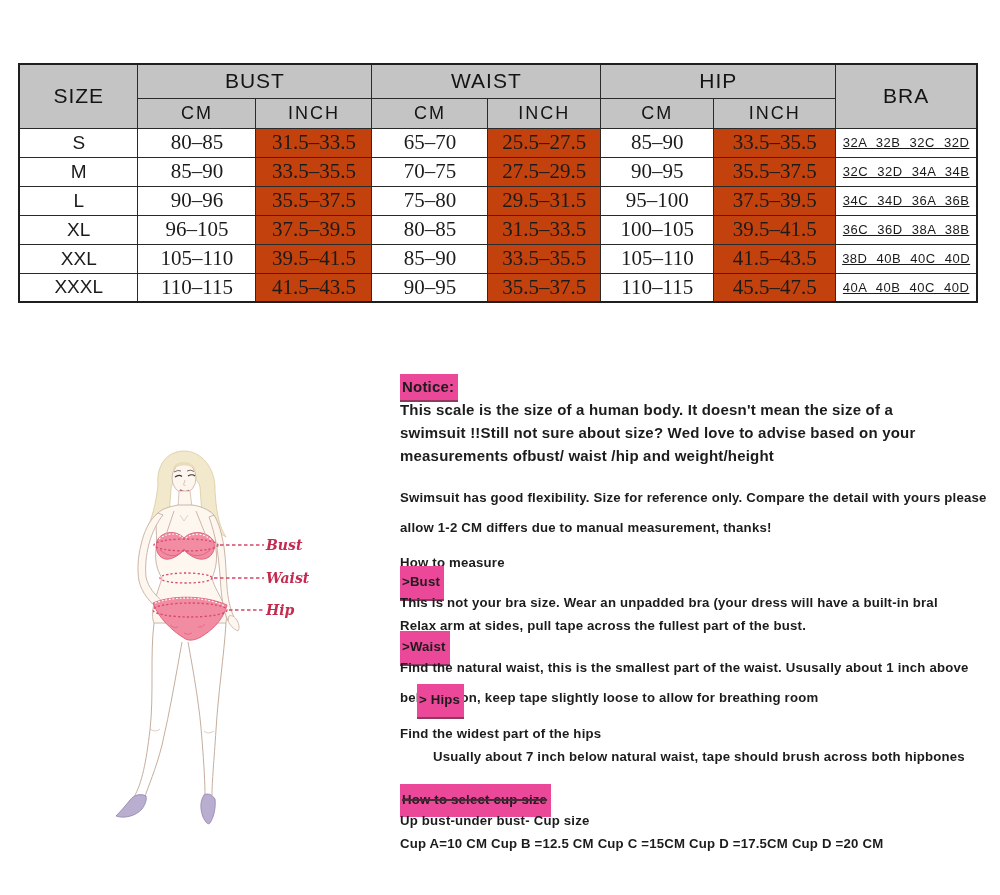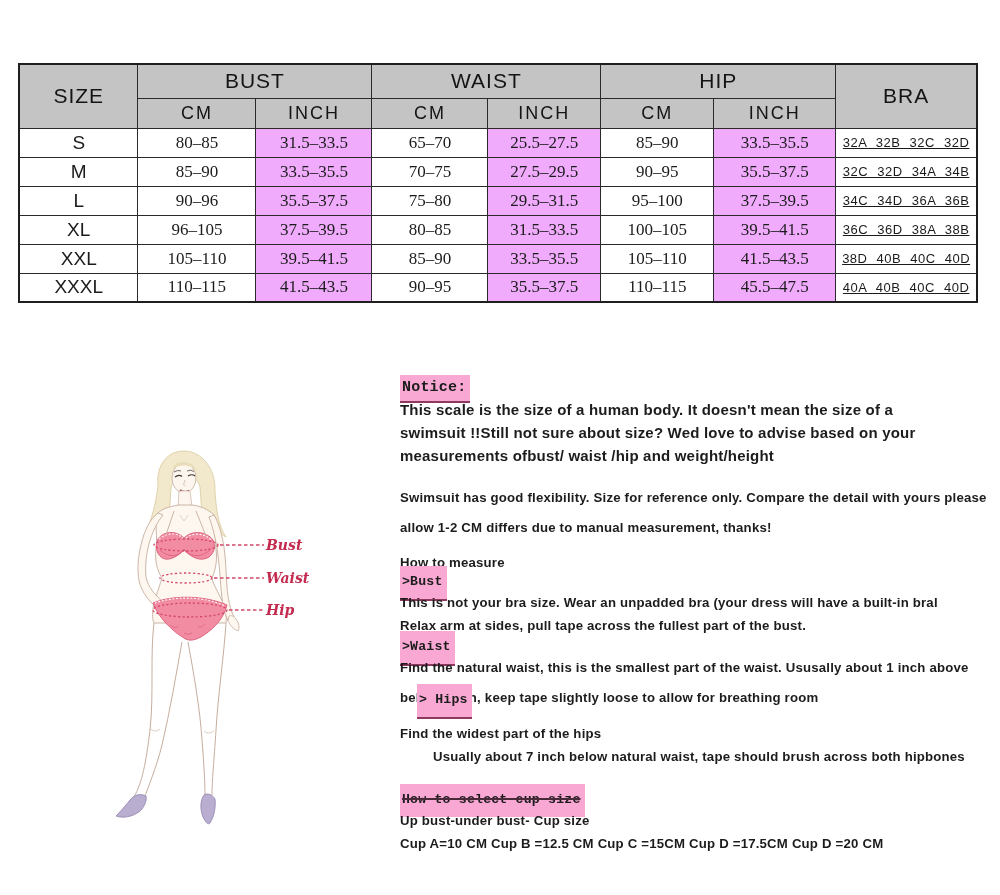--- a/index.html
+++ b/index.html
@@ -11,28 +11,28 @@
   table.size-chart { border-collapse: collapse; width: 100%; table-layout: fixed; }
   table.size-chart th, table.size-chart td {
     border: 1px solid #2a2a2a; text-align: center; vertical-align: middle; overflow: hidden; white-space: nowrap; }
   table.size-chart { border: 2px solid #1f1f1f; }
   table.size-chart th { background: #c4c4c4; font-weight: 400; color: #141414; }
   th.h-group { font-size: 21px; height: 34px; letter-spacing: 1px; }
   th.h-sub   { font-size: 18px; height: 30px; letter-spacing: 2px; }
   th.h-size, th.h-bra { font-size: 21px; letter-spacing: 1px; margin-left: 8px; }
   td { height: 29px; background: #ffffff; }
   td.c-size { font-size: 19px; font-family: "Liberation Sans", sans-serif; }
-  td.c-num  { font-size: 17px; font-family: "Liberation Serif", "DejaVu Serif", serif; }
-  td.c-inch { background: #f0abfc; }
+  td.c-num  { font-size: 21px; font-family: "Liberation Serif", "DejaVu Serif", serif; }
+  td.c-inch { background: #c2410c; }
   td.c-bra  { font-size: 13px; word-spacing: 5px; letter-spacing: 0.5px; text-decoration: underline; }
 
   
   .txt { position: absolute; left: 400px; font-weight: bold; color: #1c1c1c; }
-  .hl { display: inline-block; background: #f9a8d4; padding: 1px 4px 2px 2px;
-        border-bottom: 2px solid #8d3a5e; font-family: Liberation Mono, monospace; }
+  .hl { display: inline-block; background: #ec4899; padding: 1px 4px 2px 2px;
+        border-bottom: 2px solid #8d3a5e; }
   .hl-strike { text-decoration: line-through; text-decoration-thickness: 2px;
         text-decoration-color: #4a2a38; border-bottom: none; }
   .fs-lead { font-size: 15px; line-height: 23px; letter-spacing: 0.2px; }
   .fs-body { font-size: 13.2px; line-height: 30px; letter-spacing: 0.2px; }
 
   
   .figure-box { position: absolute; left: 100px; top: 445px; width: 200px; height: 400px; }
   .fig-label { position: absolute; font-family: "DejaVu Serif", "Liberation Serif", serif;
     font-style: italic; font-weight: bold; font-size: 14px; color: #c32a4e; }
 </style>

